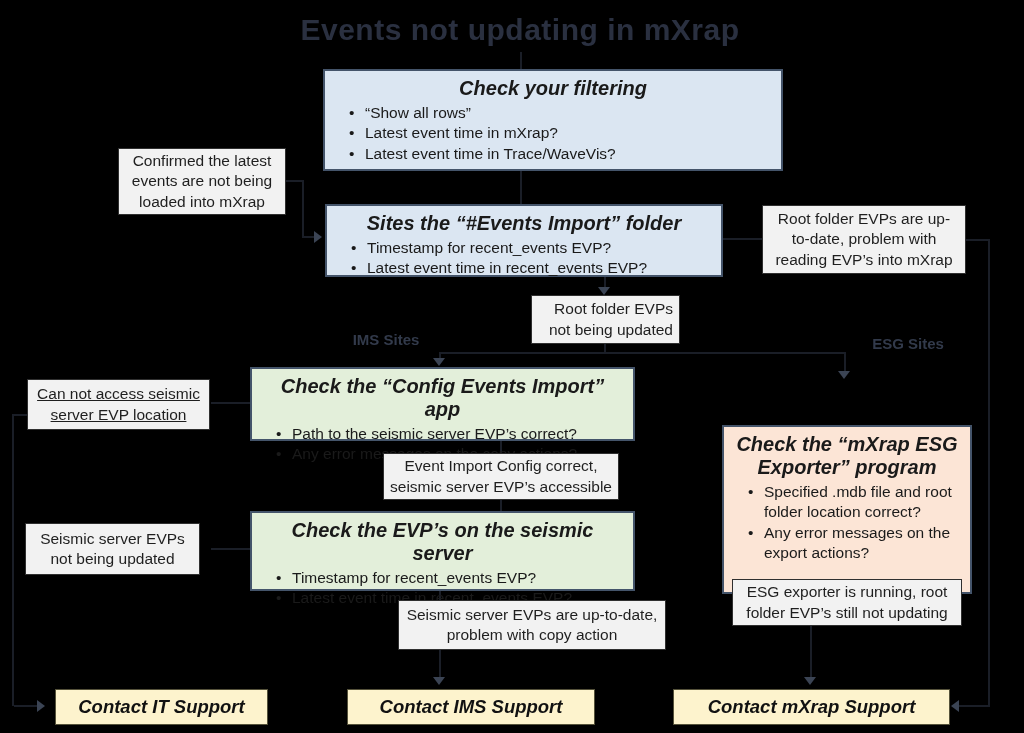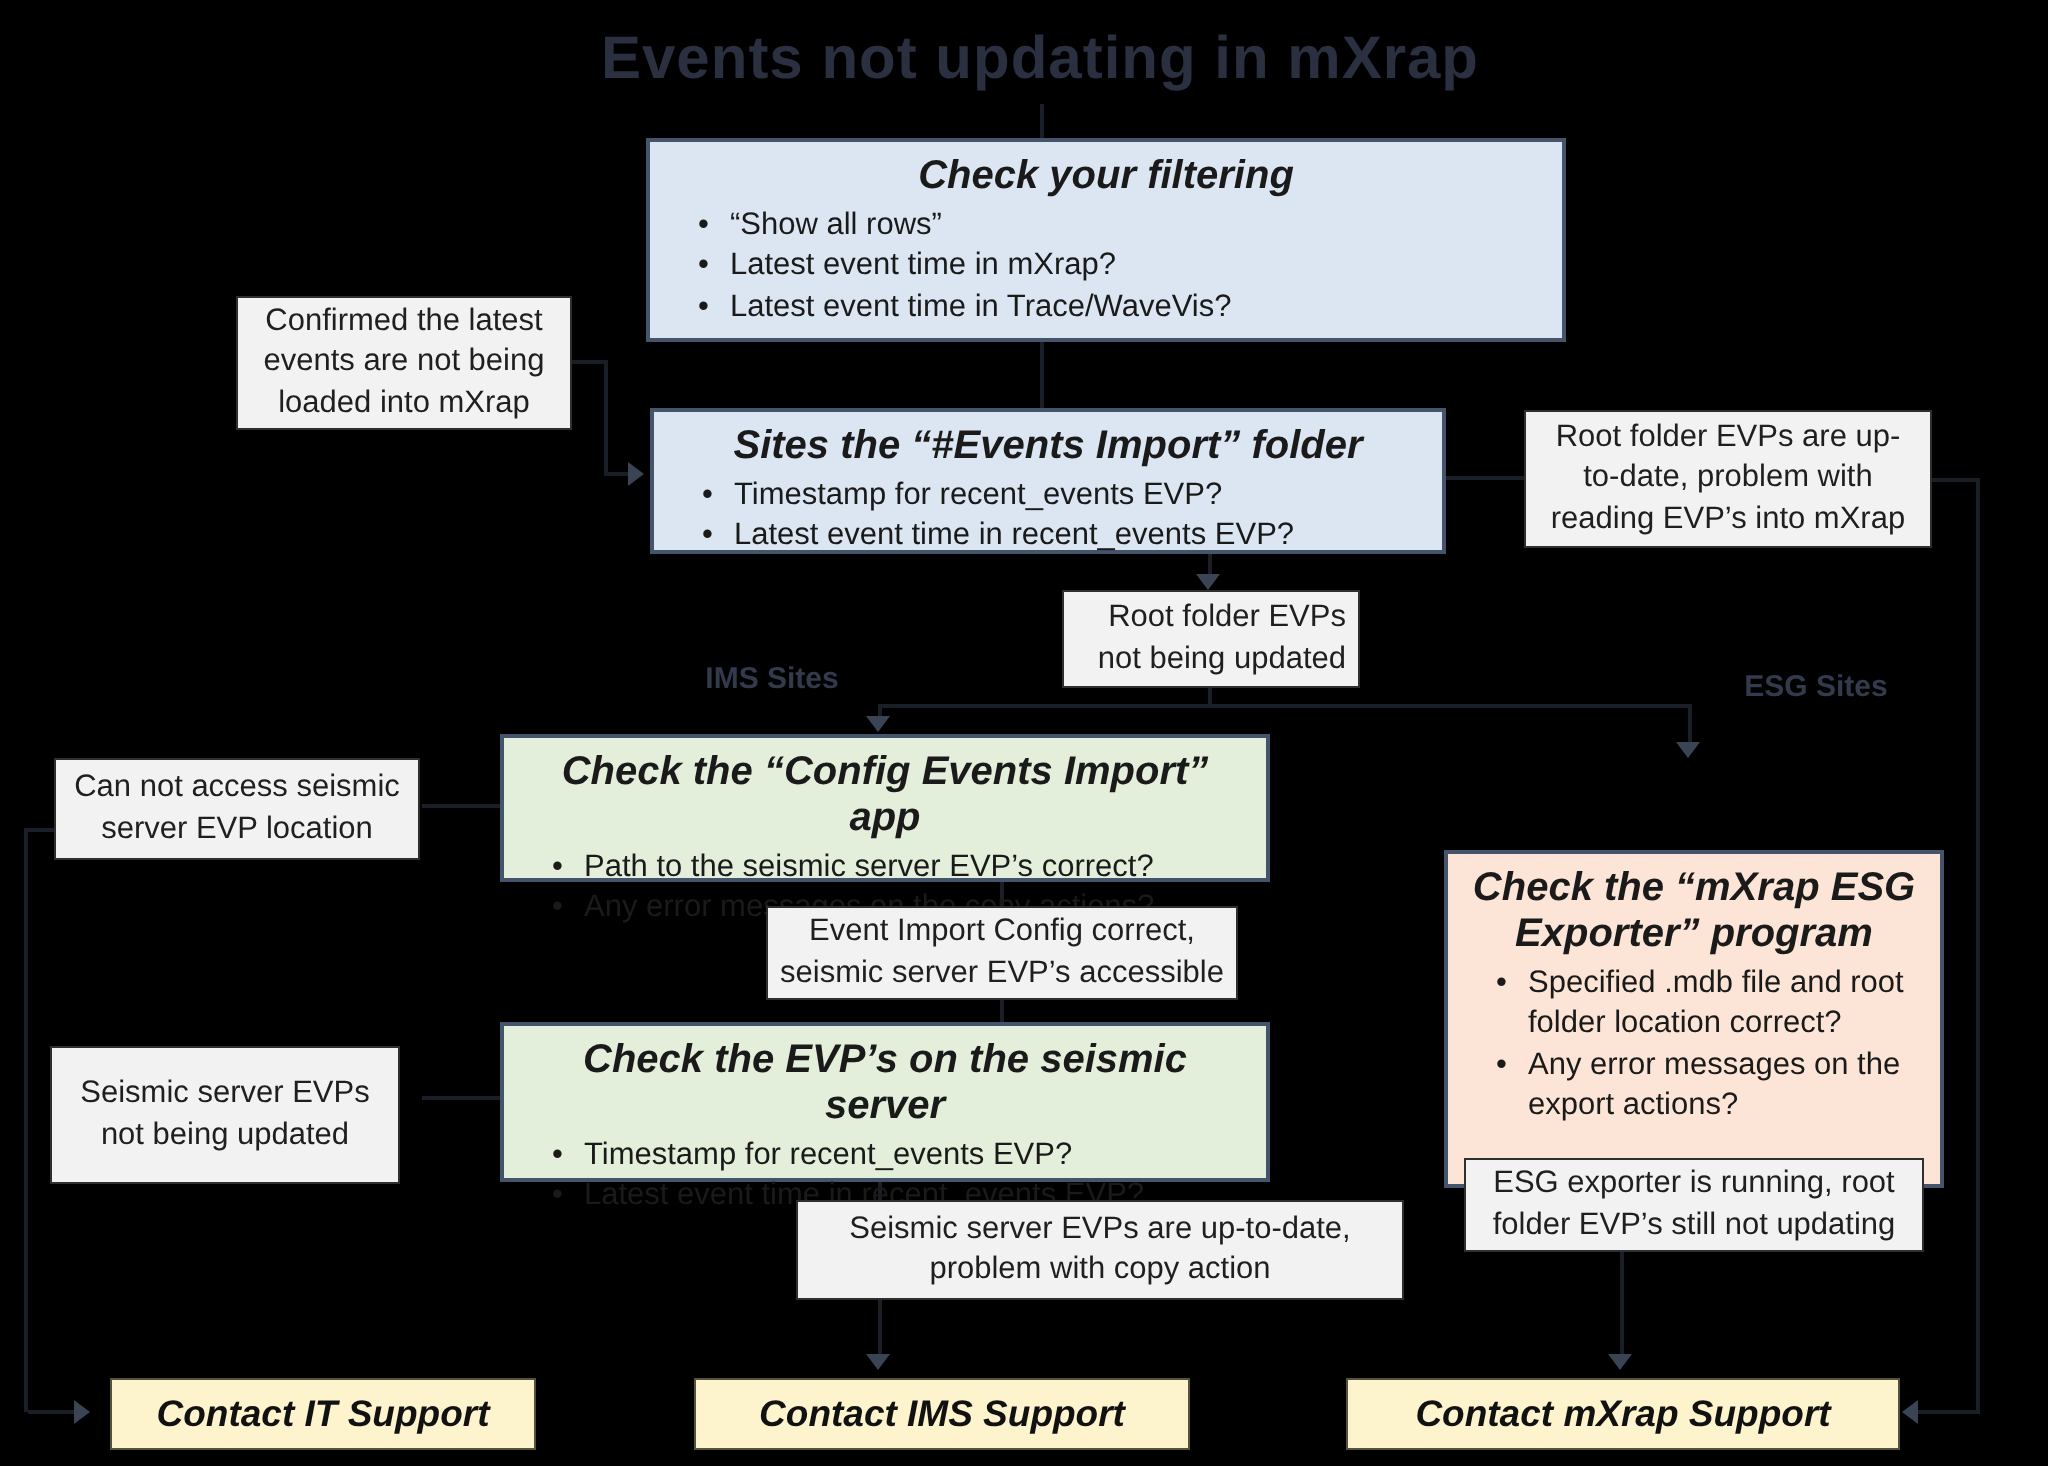--- a/index.html
+++ b/index.html
@@ -134,24 +134,24 @@
     <div class="hd">Check the “mXrap ESG Exporter” program</div>
     <ul>
       <li>Specified .mdb file and root folder location correct?</li>
       <li>Any error messages on the export actions?</li>
     </ul>
   </div>
 
   <div class="note" style="left:118px;top:148px;width:168px;height:67px;">Confirmed the latest events are not being loaded into mXrap</div>
   <div class="note" style="left:762px;top:205px;width:204px;height:69px;">Root folder EVPs are up-to-date, problem with reading EVP’s into mXrap</div>
   <div class="note" style="left:531px;top:295px;width:149px;height:49px;text-align:right;">Root folder EVPs not being updated</div>
-  <div class="note" style="left:27px;top:379px;width:183px;height:51px;">Can not access seismic server EVP location</div>
+  <div class="note" style="left:27px;top:379px;width:183px;height:51px;text-decoration:underline;">Can not access seismic server EVP location</div>
   <div class="note" style="left:383px;top:453px;width:236px;height:47px;">Event Import Config correct, seismic server EVP’s accessible</div>
-  <div class="note" style="left:25px;top:523px;width:175px;height:69px;text-align:center;">Seismic server EVPs not being updated</div>
-  <div class="note" style="left:398px;top:600px;width:304px;height:50px;">Seismic server EVPs are up-to-date, problem with copy action</div>
+  <div class="note" style="left:25px;top:523px;width:175px;height:52px;text-align:center;">Seismic server EVPs not being updated</div>
+  <div class="note" style="left:398px;top:600px;width:268px;height:50px;">Seismic server EVPs are up-to-date, problem with copy action</div>
   <div class="note" style="left:732px;top:579px;width:230px;height:47px;">ESG exporter is running, root folder EVP’s still not updating</div>
 
   <div class="branch-label" style="left:330px;top:331px;width:112px;">IMS Sites</div>
   <div class="branch-label" style="left:856px;top:335px;width:104px;">ESG Sites</div>
 
   <div class="outcome" style="left:55px;top:689px;width:213px;height:36px;">Contact IT Support</div>
   <div class="outcome" style="left:347px;top:689px;width:248px;height:36px;">Contact IMS Support</div>
   <div class="outcome" style="left:673px;top:689px;width:277px;height:36px;">Contact mXrap Support</div>
 
 </div>

